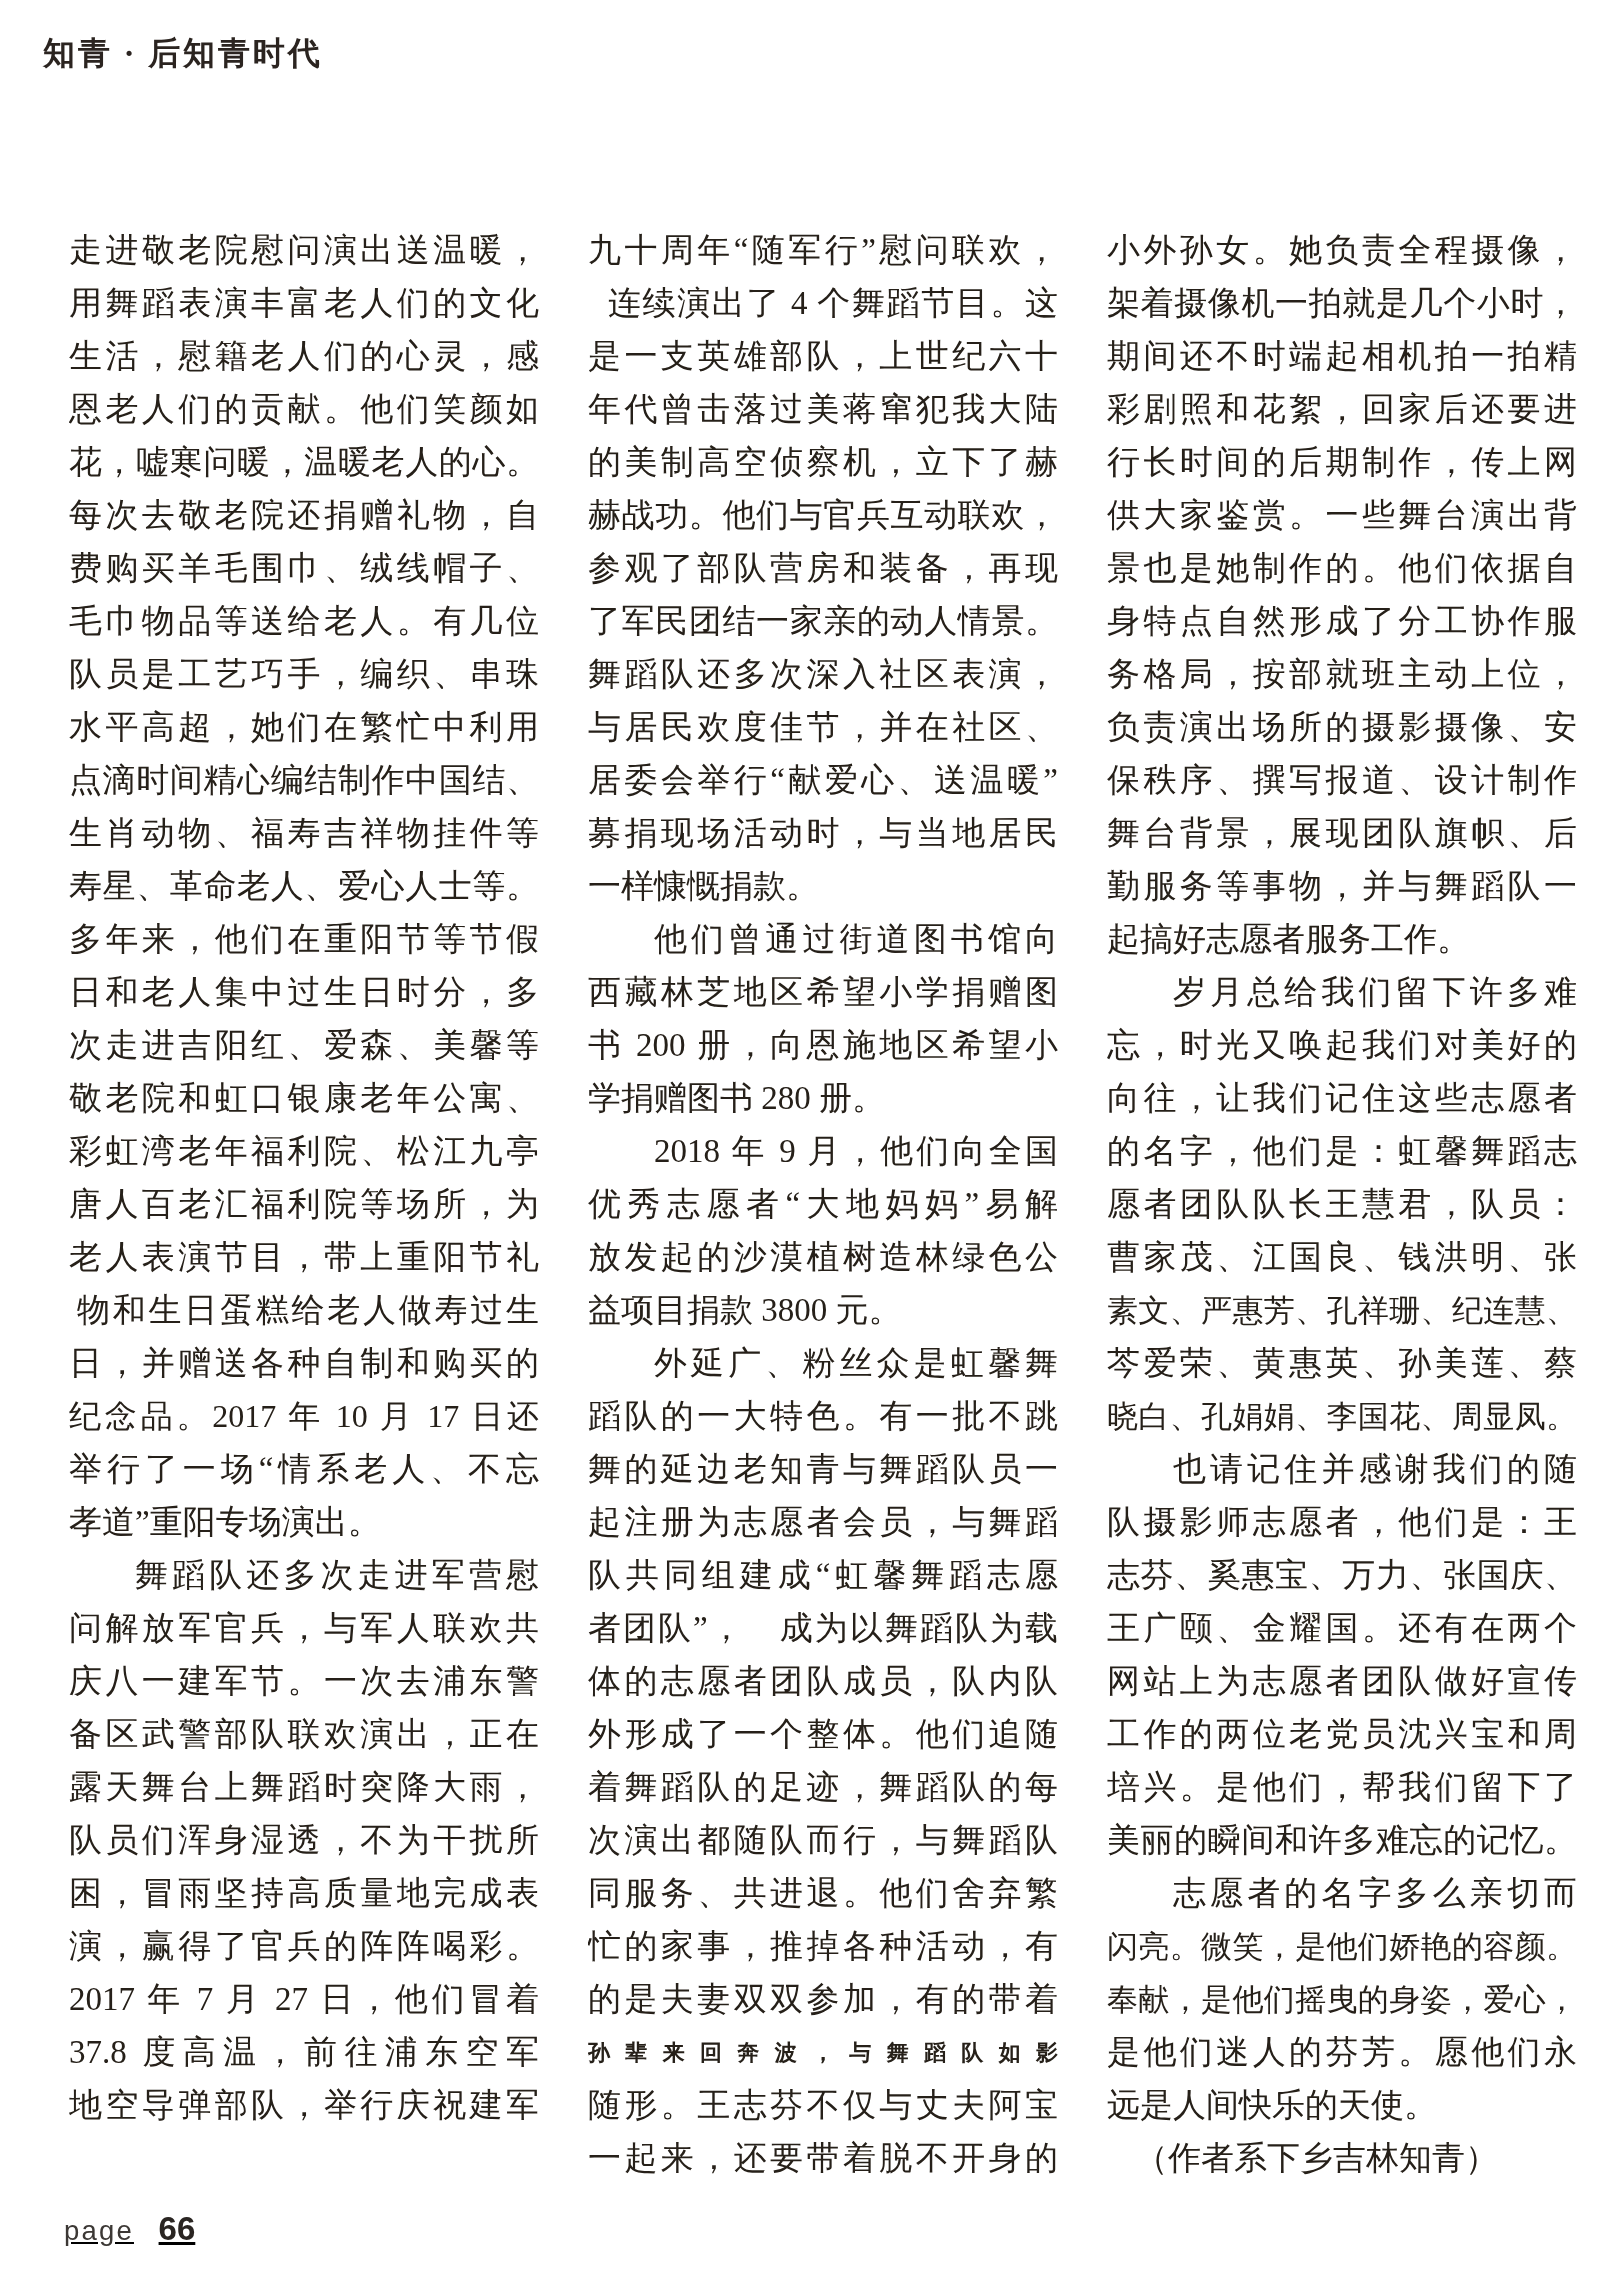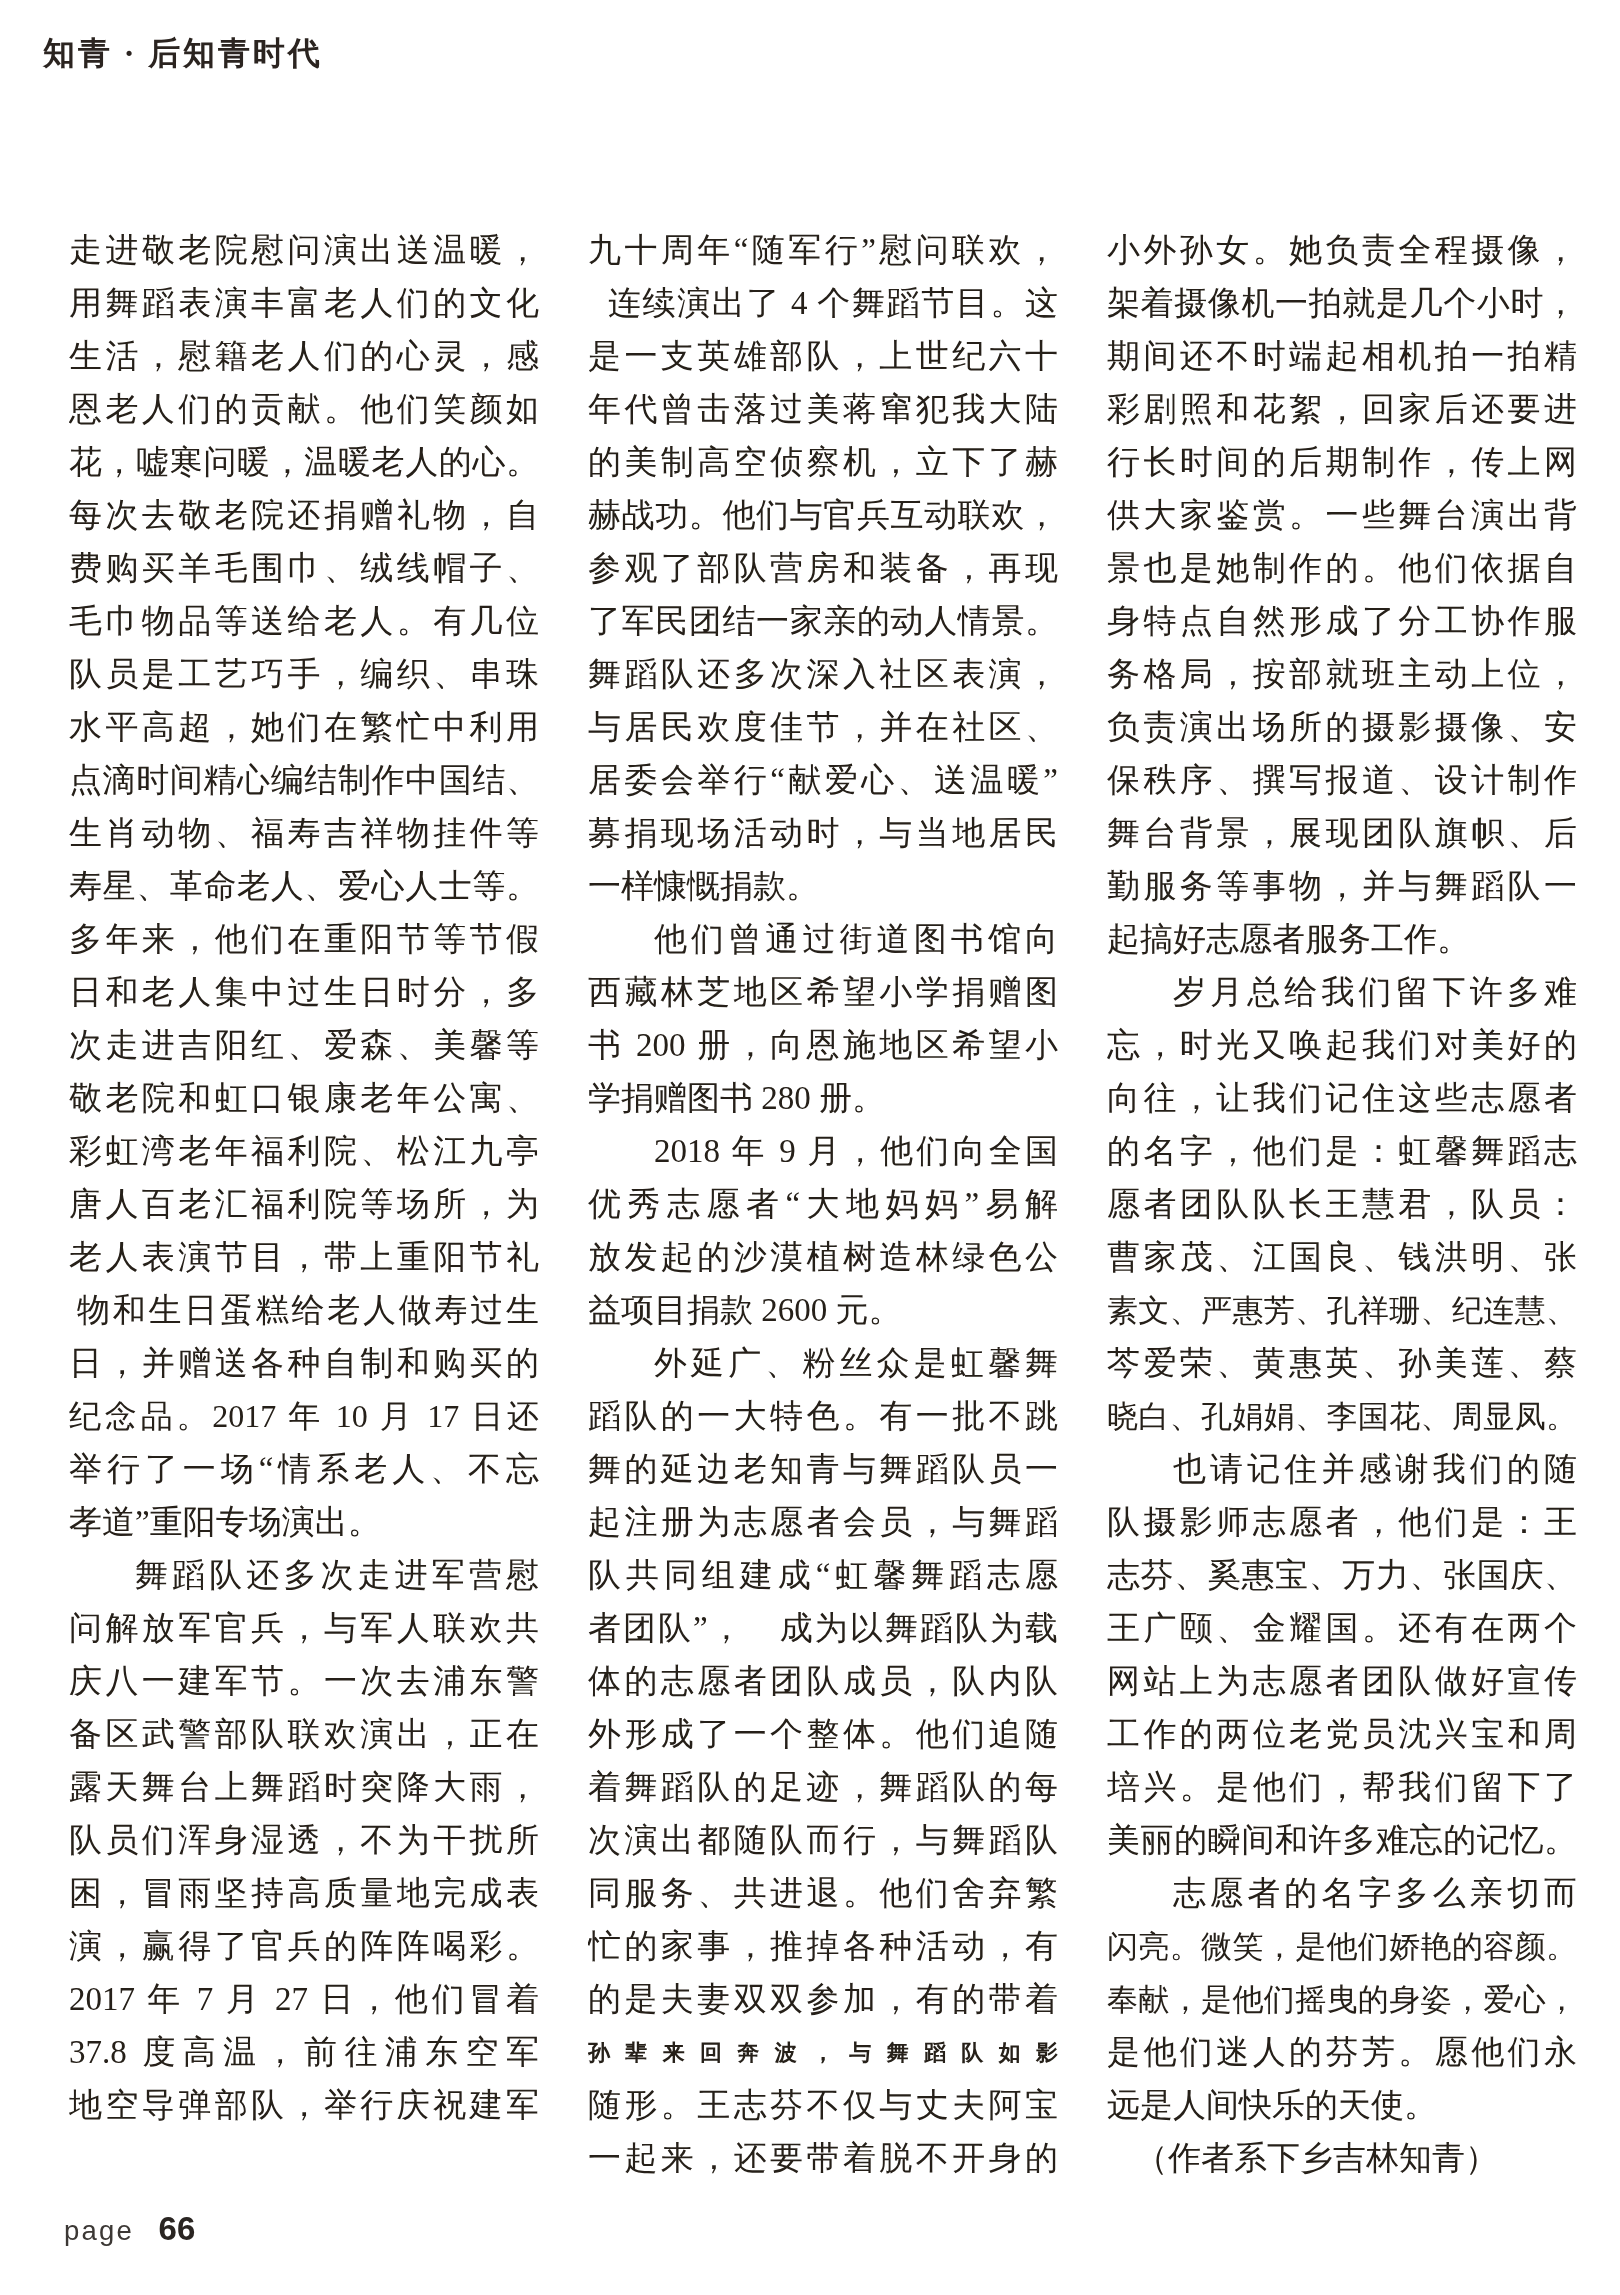--- a/index.html
+++ b/index.html
@@ -56,20 +56,21 @@
     padding-right: 79px;
   }
   .footer {
     position: absolute;
     left: 64px;
     top: 2210px;
     display: flex;
     align-items: baseline;
     gap: 24.6px;
     font-family: "Liberation Sans", "DejaVu Sans", sans-serif;
+    text-decoration: underline;
   }
   .pg-label {
     font-size: 27.5px;
     font-weight: 300;
     letter-spacing: 2.2px;
     color: #3c3835;
   }
   .pg-num {
     font-size: 33px;
     font-weight: 700;
@@ -137,21 +138,21 @@
         <div class="line full" style="font-size: 33px;">居委会举行“献爱心、送温暖”</div>
         <div class="line full" style="font-size: 33px;">募捐现场活动时，与当地居民</div>
         <div class="line end" style="font-size: 33px;">一样慷慨捐款。</div>
         <div class="line indent" style="font-size: 33px;">他们曾通过街道图书馆向</div>
         <div class="line full" style="font-size: 33px;">西藏林芝地区希望小学捐赠图</div>
         <div class="line full" style="font-size: 33px;">书 200 册，向恩施地区希望小</div>
         <div class="line end" style="font-size: 33px;">学捐赠图书 280 册。</div>
         <div class="line indent" style="font-size: 33px;">2018 年 9 月，他们向全国</div>
         <div class="line full" style="font-size: 33px;">优秀志愿者“大地妈妈”易解</div>
         <div class="line full" style="font-size: 33px;">放发起的沙漠植树造林绿色公</div>
-        <div class="line end" style="font-size: 33px;">益项目捐款 2600 元。</div>
+        <div class="line end" style="font-size: 33px;">益项目捐款 3800 元。</div>
         <div class="line indent" style="font-size: 33px;">外延广、粉丝众是虹馨舞</div>
         <div class="line full" style="font-size: 33px;">蹈队的一大特色。有一批不跳</div>
         <div class="line full" style="font-size: 33px;">舞的延边老知青与舞蹈队员一</div>
         <div class="line full" style="font-size: 33px;">起注册为志愿者会员，与舞蹈</div>
         <div class="line full" style="font-size: 33px;">队共同组建成“虹馨舞蹈志愿</div>
         <div class="line full" style="font-size: 33px;">者团队”，　成为以舞蹈队为载</div>
         <div class="line full" style="font-size: 33px;">体的志愿者团队成员，队内队</div>
         <div class="line full" style="font-size: 33px;">外形成了一个整体。他们追随</div>
         <div class="line full" style="font-size: 33px;">着舞蹈队的足迹，舞蹈队的每</div>
         <div class="line full" style="font-size: 33px;">次演出都随队而行，与舞蹈队</div>

